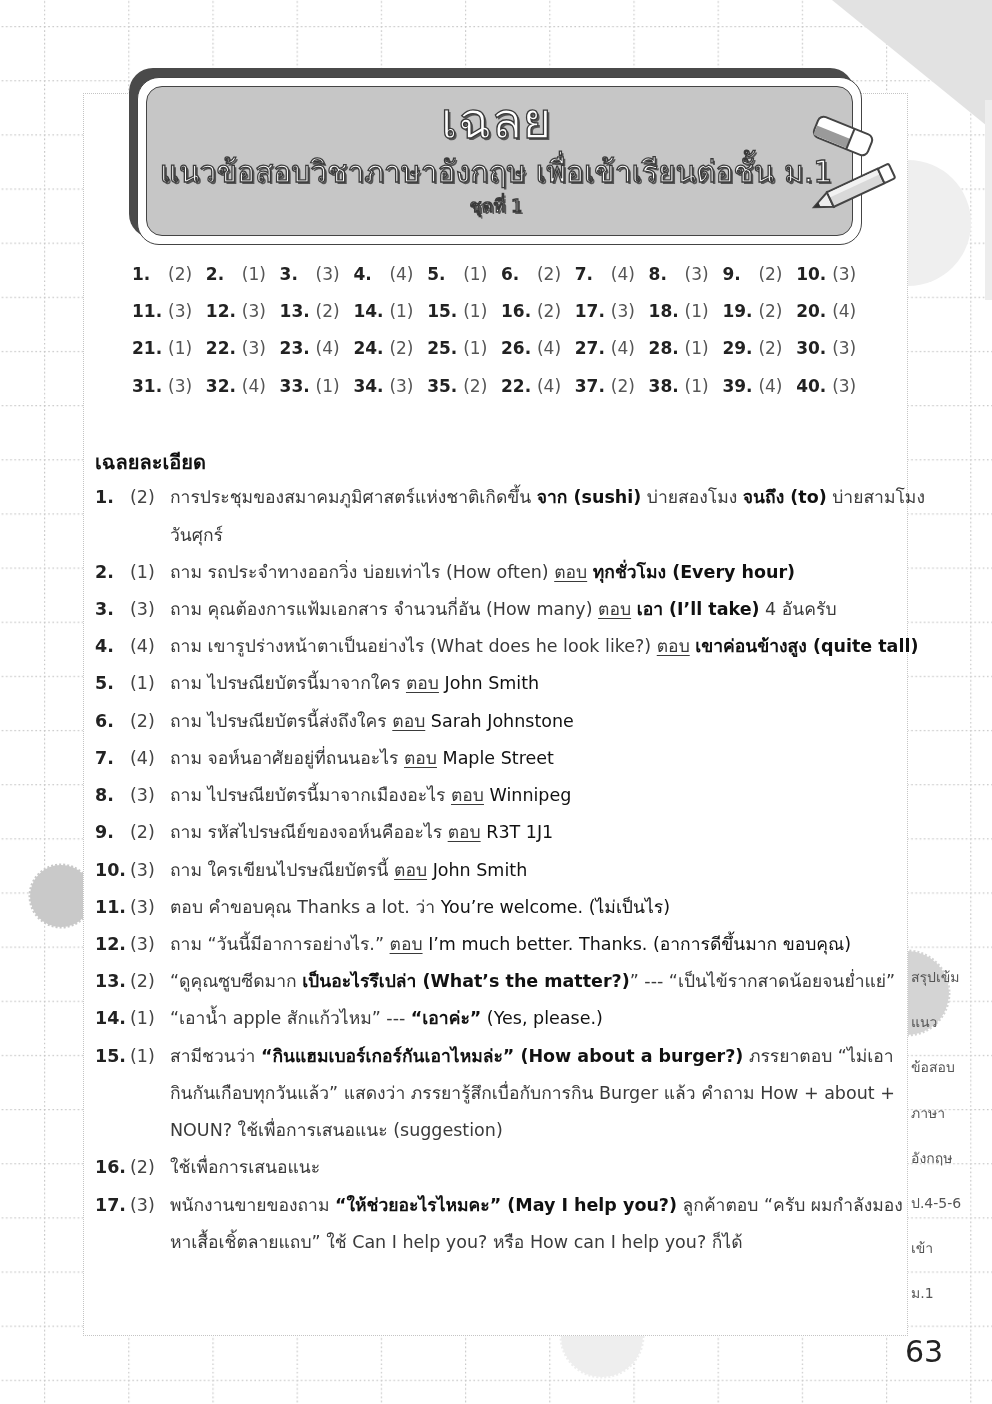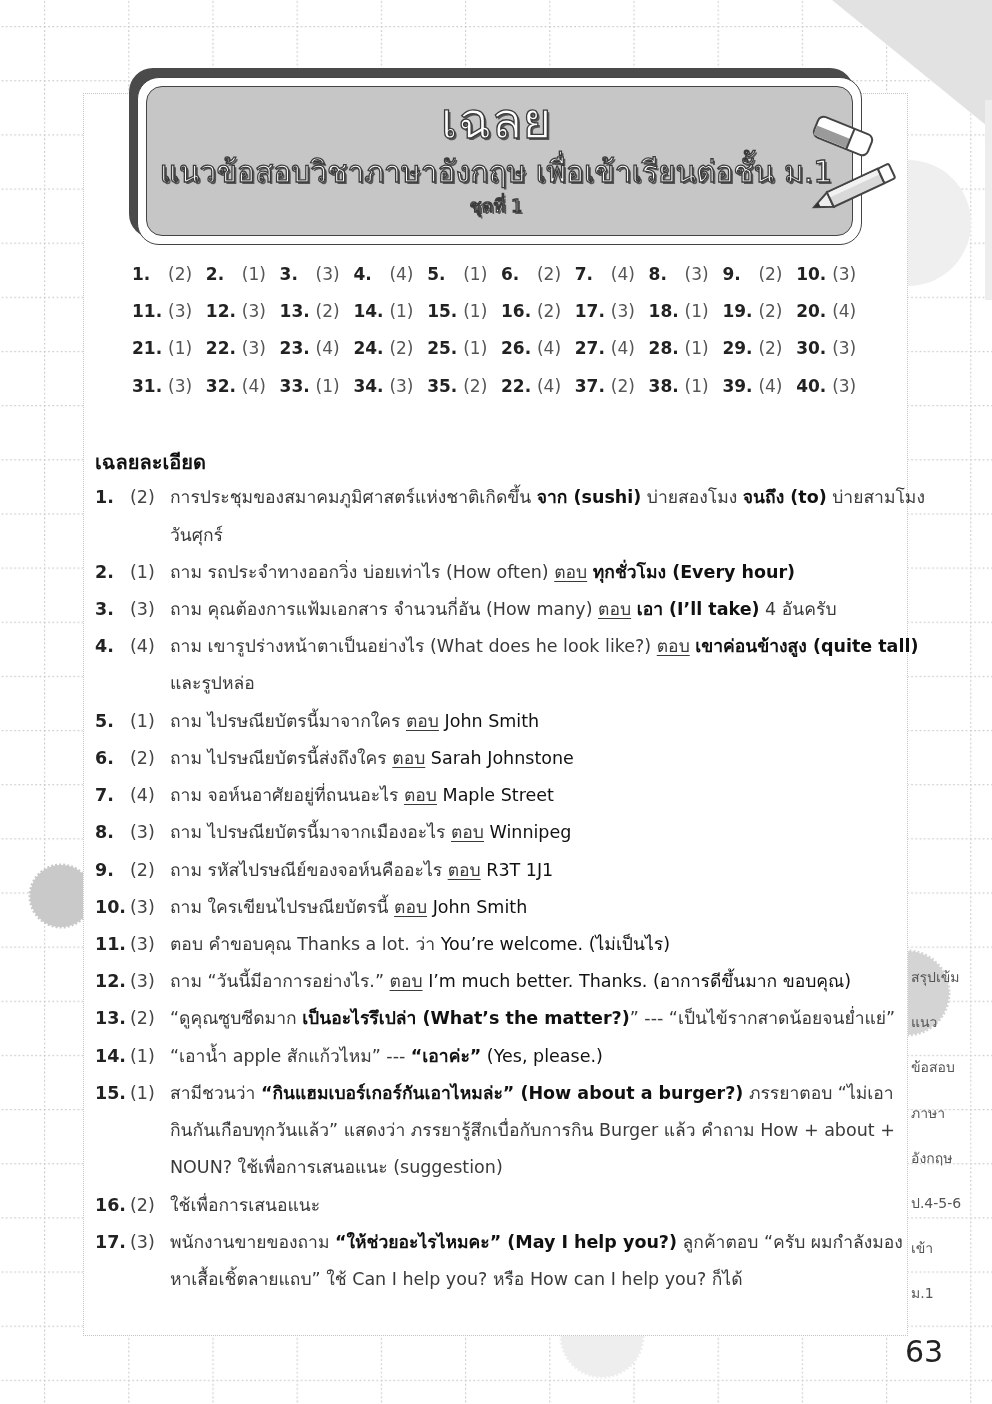--- a/index.html
+++ b/index.html
@@ -284,21 +284,20 @@
   <div class="item">
     <span class="item-num">3.</span>
     <span class="item-ans">(3)</span>
     <div class="line"><span class="">ถาม คุณต้องการแฟ้มเอกสาร จำนวนกี่อัน (How many) </span><span class="u">ตอบ</span><span class=""> </span><span class="b">เอา (I’ll take)</span><span class=""> 4 อันครับ</span></div>
   </div>
 
   <div class="item">
     <span class="item-num">4.</span>
     <span class="item-ans">(4)</span>
     <div class="line"><span class="">ถาม เขารูปร่างหน้าตาเป็นอย่างไร (What does he look like?) </span><span class="u">ตอบ</span><span class=""> </span><span class="b">เขาค่อนข้างสูง (quite tall)</span></div>
-      <div class="line"><span class="">และรูปหล่อ</span></div>
   </div>
 
   <div class="item">
     <span class="item-num">5.</span>
     <span class="item-ans">(1)</span>
     <div class="line"><span class="">ถาม ไปรษณียบัตรนี้มาจากใคร </span><span class="u">ตอบ</span><span class=""> </span><span class="m">John Smith</span></div>
   </div>
 
   <div class="item">
     <span class="item-num">6.</span>

